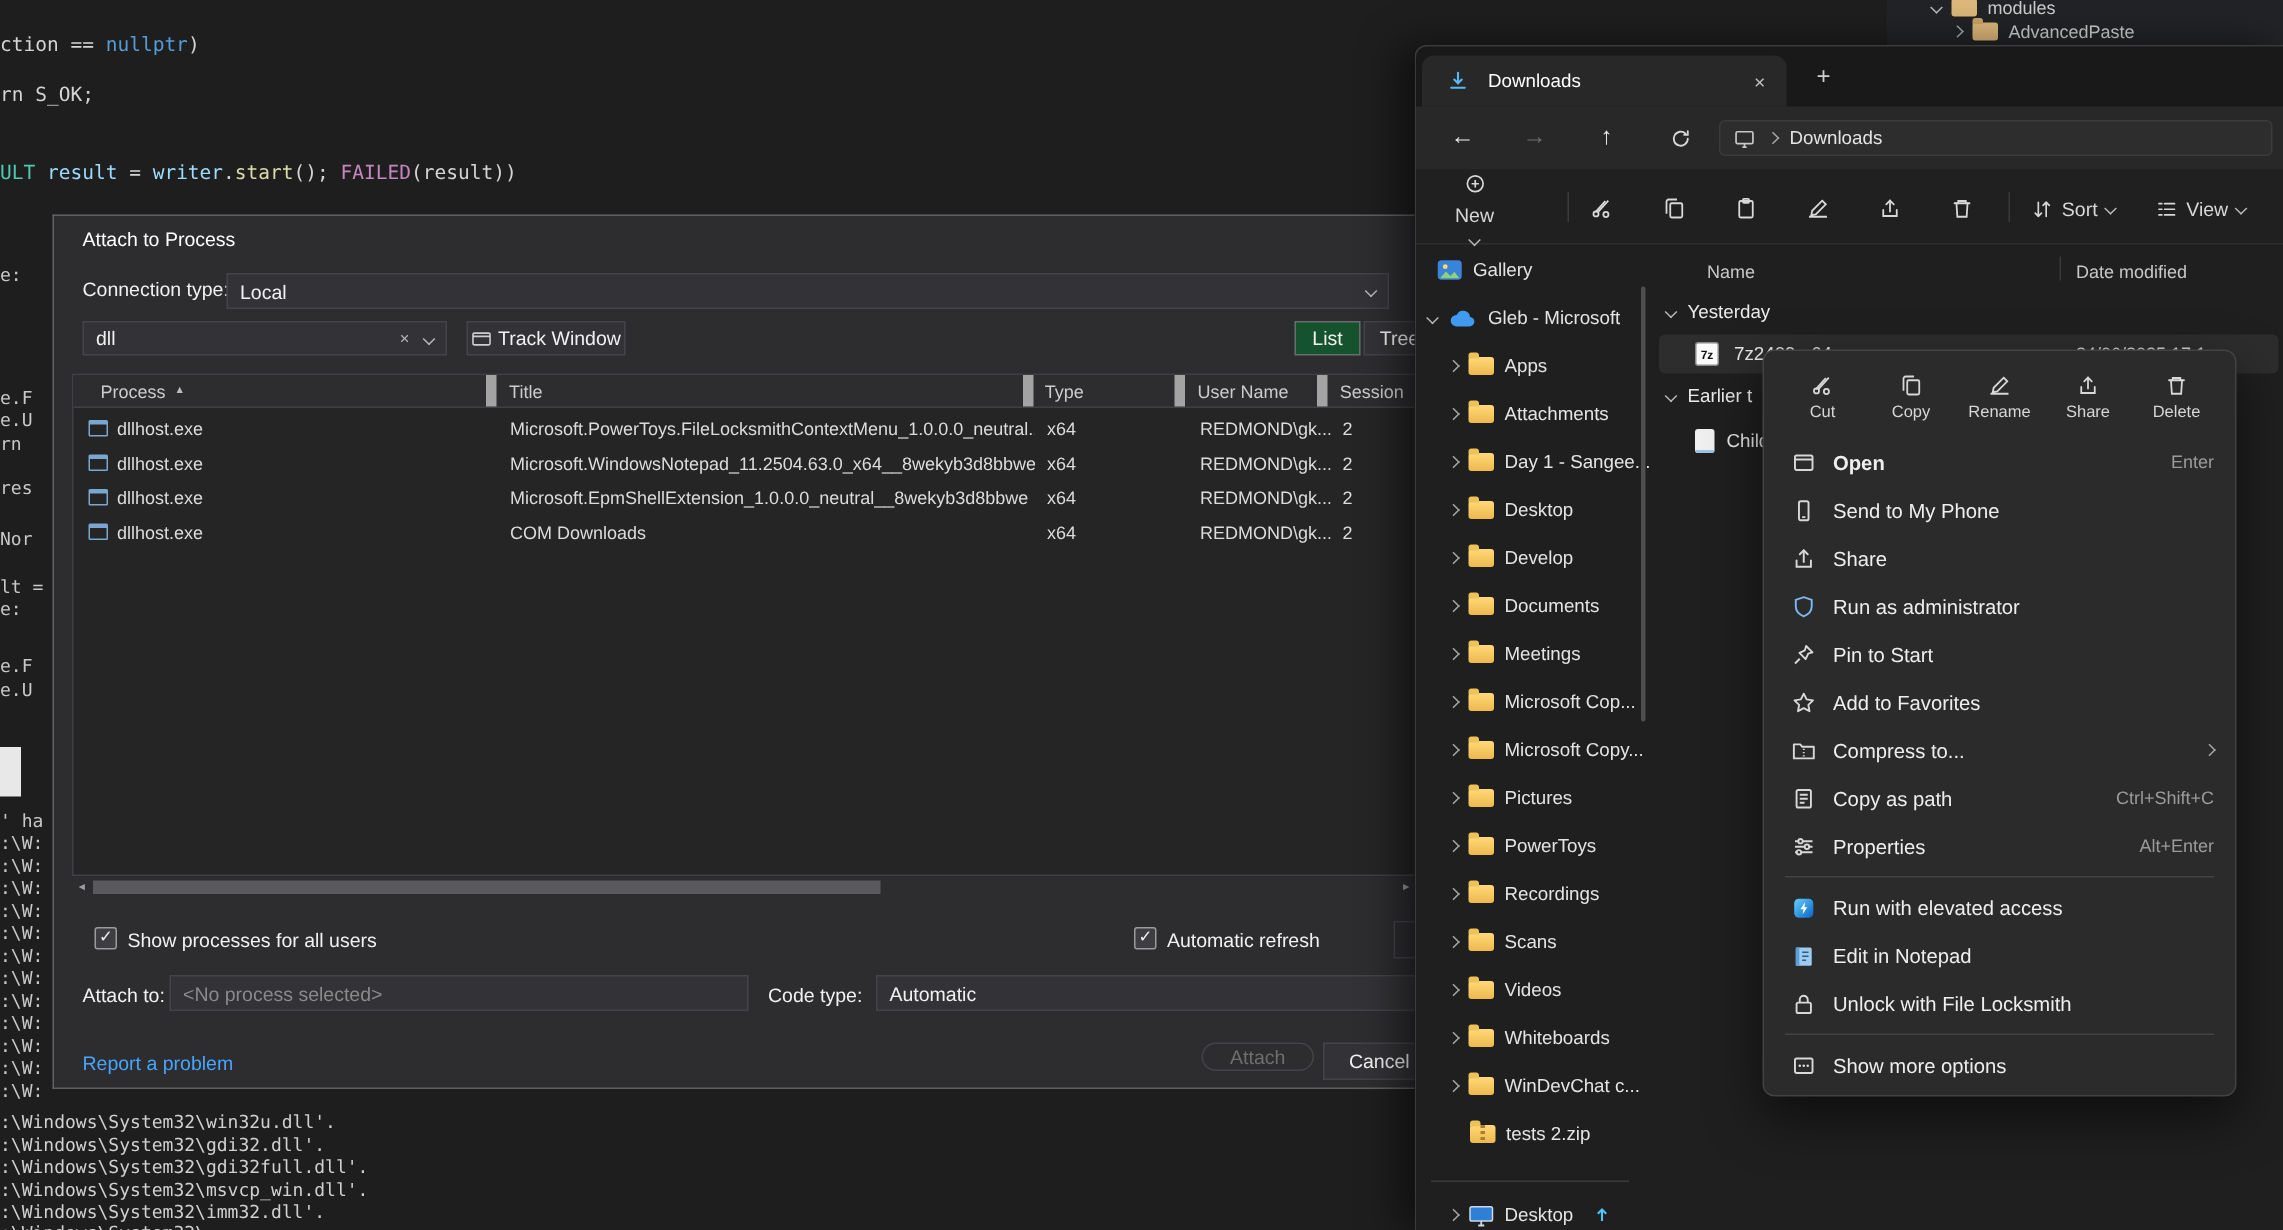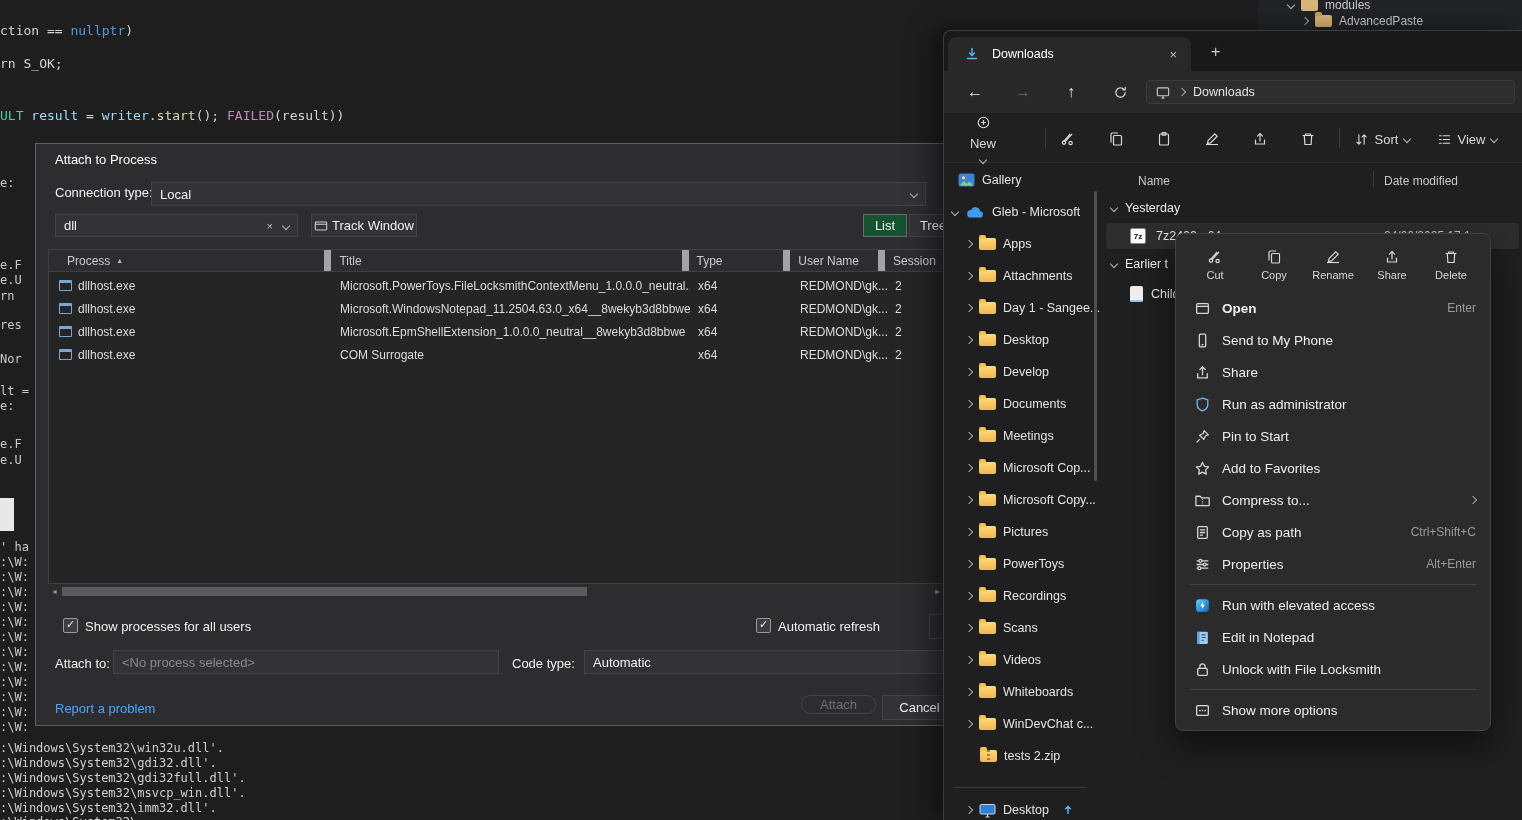--- a/index.html
+++ b/index.html
@@ -223,21 +223,21 @@
         <span class="tc w2">Microsoft.EpmShellExtension_1.0.0.0_neutral__8wekyb3d8bbwe</span>
         <span class="tc w3">x64</span>
         <span class="tc w4">REDMOND\gk...</span>
         <span class="tc w5">2</span>
       </div>
       <div class="trow" style="top:93px">
         <span class="tc w1" style="padding-left:10px;display:flex;align-items:center;">
             <span class="proc-ico"></span>
             <span>dllhost.exe</span>
           </span>
-        <span class="tc w2">COM Surrogate</span>
+        <span class="tc w2">COM Downloads</span>
         <span class="tc w3">x64</span>
         <span class="tc w4">REDMOND\gk...</span>
         <span class="tc w5">2</span>
       </div>
     </div>
 
     <div class="hscroll">
       <span class="scroll-arr">◄</span>
       <div class="hthumb"></div>
       <span class="scroll-arr" style="position:absolute;right:0;">►</span>

